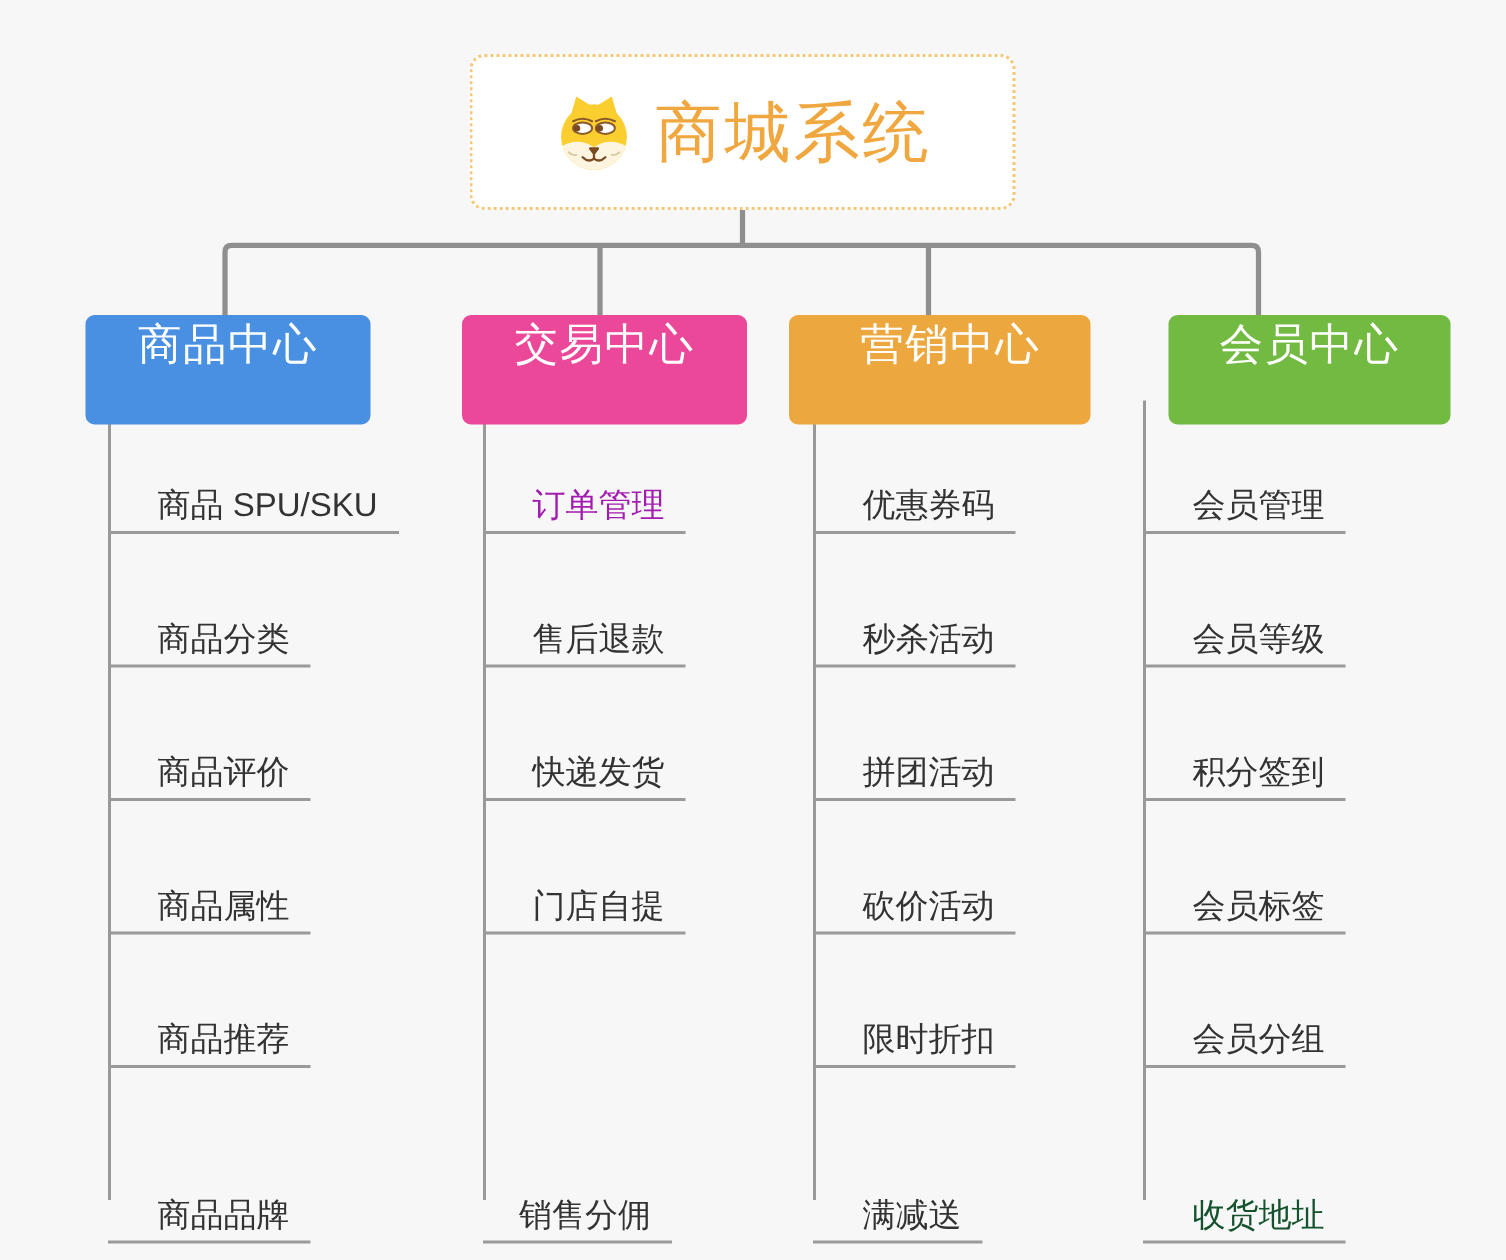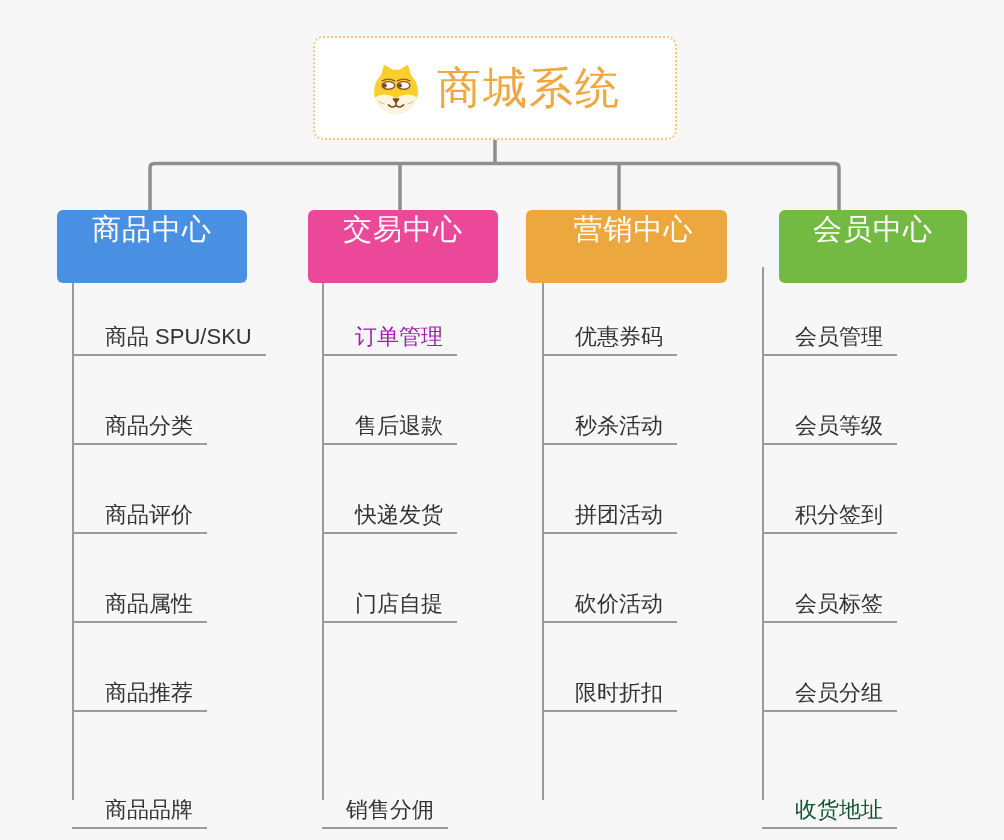--- a/index.html
+++ b/index.html
@@ -112,20 +112,21 @@
   <div class="leaf c1 r1" style="border-bottom-color: rgb(154, 154, 154); color: rgb(51, 51, 51);">售后退款</div>
   <div class="leaf c1 r2" style="border-bottom-color: rgb(154, 154, 154); color: rgb(51, 51, 51);">快递发货</div>
   <div class="leaf c1 r3" style="border-bottom-color: rgb(154, 154, 154); color: rgb(51, 51, 51);">门店自提</div>
   <div class="leaf c1 r5" style="border-bottom-color: rgb(154, 154, 154); color: rgb(51, 51, 51); padding-left: 24px;">销售分佣</div>
 
   <div class="leaf c2 r0" style="border-bottom-color: rgb(154, 154, 154); color: rgb(51, 51, 51);">优惠券码</div>
   <div class="leaf c2 r1" style="border-bottom-color: rgb(154, 154, 154); color: rgb(51, 51, 51);">秒杀活动</div>
   <div class="leaf c2 r2" style="border-bottom-color: rgb(154, 154, 154); color: rgb(51, 51, 51);">拼团活动</div>
   <div class="leaf c2 r3" style="border-bottom-color: rgb(154, 154, 154); color: rgb(51, 51, 51);">砍价活动</div>
   <div class="leaf c2 r4" style="border-bottom-color: rgb(154, 154, 154); color: rgb(51, 51, 51);">限时折扣</div>
+  <div class="leaf c2 r5" style="border-bottom-color: rgb(154, 154, 154); color: rgb(51, 51, 51);">满减送</div>
 
   <div class="leaf c3 r0" style="border-bottom-color: rgb(154, 154, 154); color: rgb(51, 51, 51);">会员管理</div>
   <div class="leaf c3 r1" style="border-bottom-color: rgb(154, 154, 154); color: rgb(51, 51, 51);">会员等级</div>
   <div class="leaf c3 r2" style="border-bottom-color: rgb(154, 154, 154); color: rgb(51, 51, 51);">积分签到</div>
   <div class="leaf c3 r3" style="border-bottom-color: rgb(154, 154, 154); color: rgb(51, 51, 51);">会员标签</div>
   <div class="leaf c3 r4" style="border-bottom-color: rgb(154, 154, 154); color: rgb(51, 51, 51);">会员分组</div>
   <div class="leaf c3 r5" style="border-bottom-color: rgb(154, 154, 154); color: #14532d; text-align: right;">收货地址</div>
 
 </div>
 

